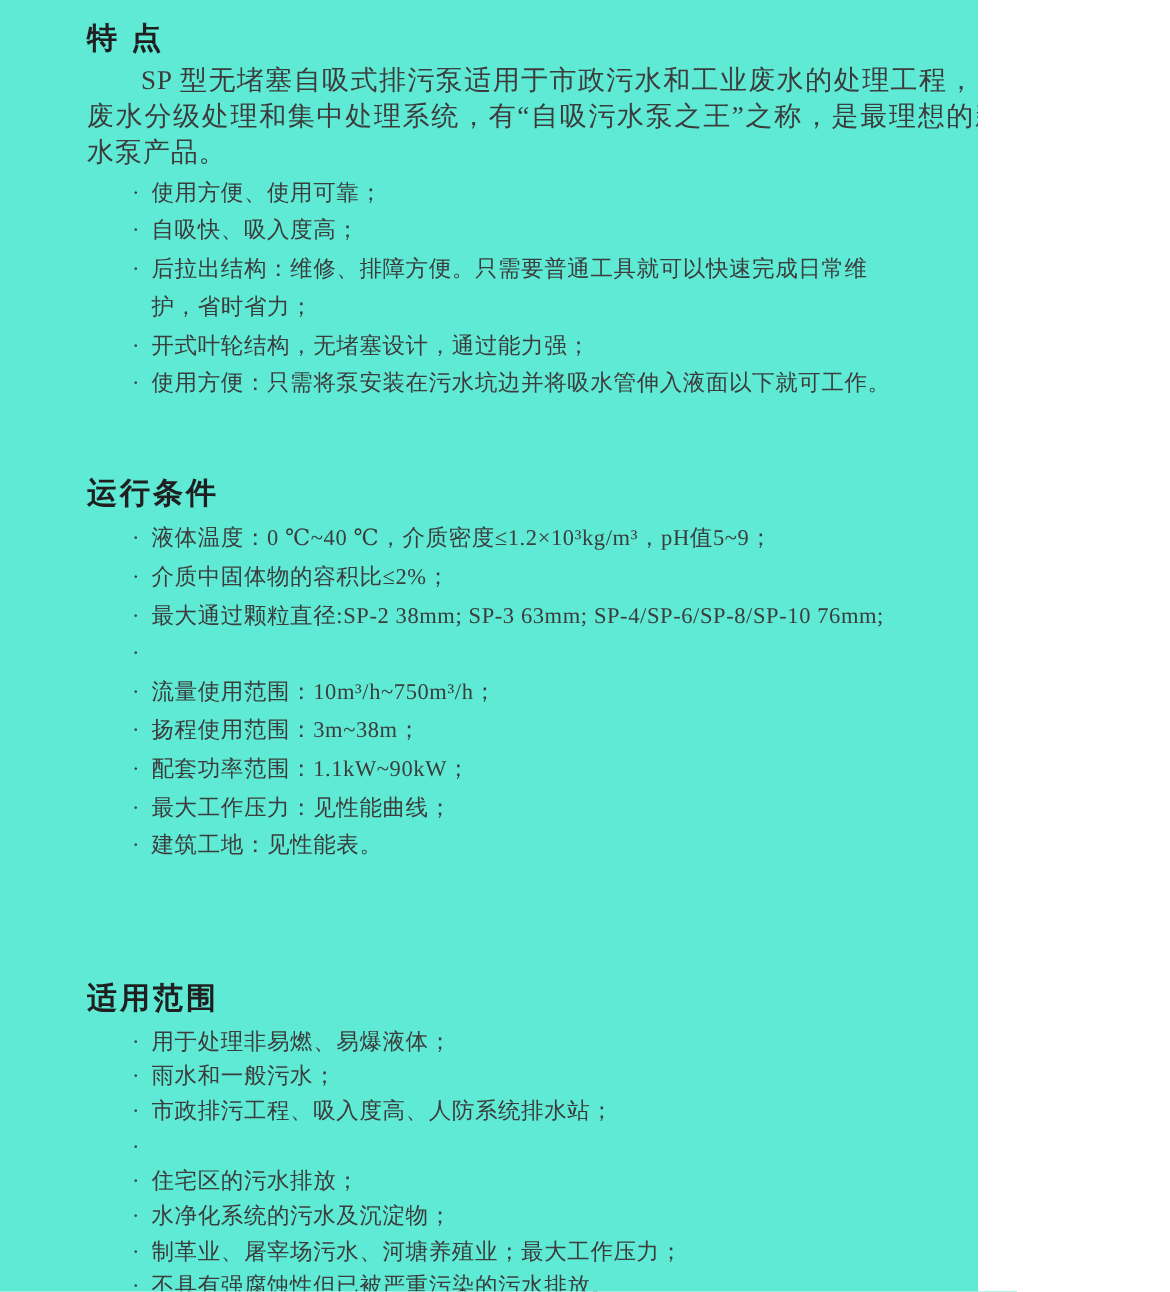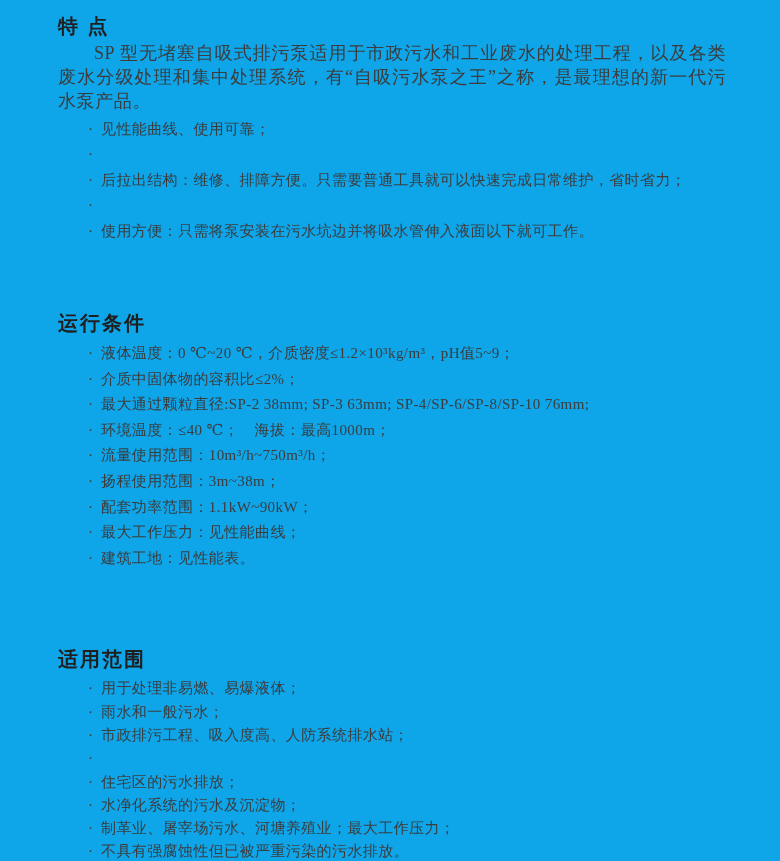--- a/index.html
+++ b/index.html
@@ -1,21 +1,21 @@
 <!DOCTYPE html>
 <html><head>
 <meta charset="utf-8">
 <style>
   html, body { margin: 0; padding: 0; }
   body { background: #ffffff; }
   .page {
     position: relative;
-    width: 780px;
+    width: 652px;
     height: 861px;
-    background: #0ea5e9;
+    background: #5eead4;
     box-sizing: border-box;
     padding: 14px 54px 0 58px;
     font-family: "Liberation Serif", "DejaVu Serif", serif;
     color: #3c3c3c;
     overflow: hidden;
   }
   h2.sec-heading {
     margin: 0;
     font-family: "Liberation Sans", "DejaVu Sans", sans-serif;
     font-size: 20px;
@@ -47,74 +47,75 @@
     flex: 0 0 auto;
     width: 13px;
     color: #3c3c3c;
   }
   .note-line {
     font-size: 15px;
     line-height: 25.4px;
     letter-spacing: 0.4px;
     padding-left: 6px;
   }
-  .sec-operating { margin-top: 67px; }
+  .sec-operating { margin-top: 48px; }
   .sec-operating .bullets { margin-top: 6px; }
   .sec-scope { margin-top: 76px; }
   .sec-scope .bullets { margin-top: 6px; }
   .sec-features .bullets { margin-top: 4px; }
 </style>
 </head>
 <body>
 
 <div class="page">
 
   <section class="sec-features">
     <h2 class="sec-heading">特 点</h2>
     <p class="intro">SP 型无堵塞自吸式排污泵适用于市政污水和工业废水的处理工程，以及各类废水分级处理和集中处理系统，有“自吸污水泵之王”之称，是最理想的新一代污水泵产品。</p>
     <div class="bullets">
       <div class="bullet-row">
         <span class="dot">·</span>
-        <span>见性能曲线、使用可靠；</span>
+        <span>使用方便、使用可靠；</span>
       </div>
       <div class="bullet-row">
         <span class="dot">·</span>
+        <span>自吸快、吸入度高；</span>
       </div>
       <div class="bullet-row">
         <span class="dot">·</span>
         <span>后拉出结构：维修、排障方便。只需要普通工具就可以快速完成日常维护，省时省力；</span>
       </div>
       <div class="bullet-row">
         <span class="dot">·</span>
+        <span>开式叶轮结构，无堵塞设计，通过能力强；</span>
       </div>
       <div class="bullet-row">
         <span class="dot">·</span>
         <span>使用方便：只需将泵安装在污水坑边并将吸水管伸入液面以下就可工作。</span>
       </div>
     </div>
   </section>
 
   <section class="sec-operating">
     <h2 class="sec-heading">运行条件</h2>
     <div class="bullets">
       <div class="bullet-row">
         <span class="dot">·</span>
-        <span>液体温度：0 ℃~20 ℃，介质密度≤1.2×10³kg/m³，pH值5~9；</span>
+        <span>液体温度：0 ℃~40 ℃，介质密度≤1.2×10³kg/m³，pH值5~9；</span>
       </div>
       <div class="bullet-row">
         <span class="dot">·</span>
         <span>介质中固体物的容积比≤2%；</span>
       </div>
       <div class="bullet-row">
         <span class="dot">·</span>
         <span>最大通过颗粒直径:SP-2 38mm; SP-3 63mm; SP-4/SP-6/SP-8/SP-10  76mm;</span>
       </div>
       <div class="bullet-row">
         <span class="dot">·</span>
-        <span>环境温度：≤40 ℃；　海拔：最高1000m；</span>
       </div>
       <div class="bullet-row">
         <span class="dot">·</span>
         <span>流量使用范围：10m³/h~750m³/h；</span>
       </div>
       <div class="bullet-row">
         <span class="dot">·</span>
         <span>扬程使用范围：3m~38m；</span>
       </div>
       <div class="bullet-row">

